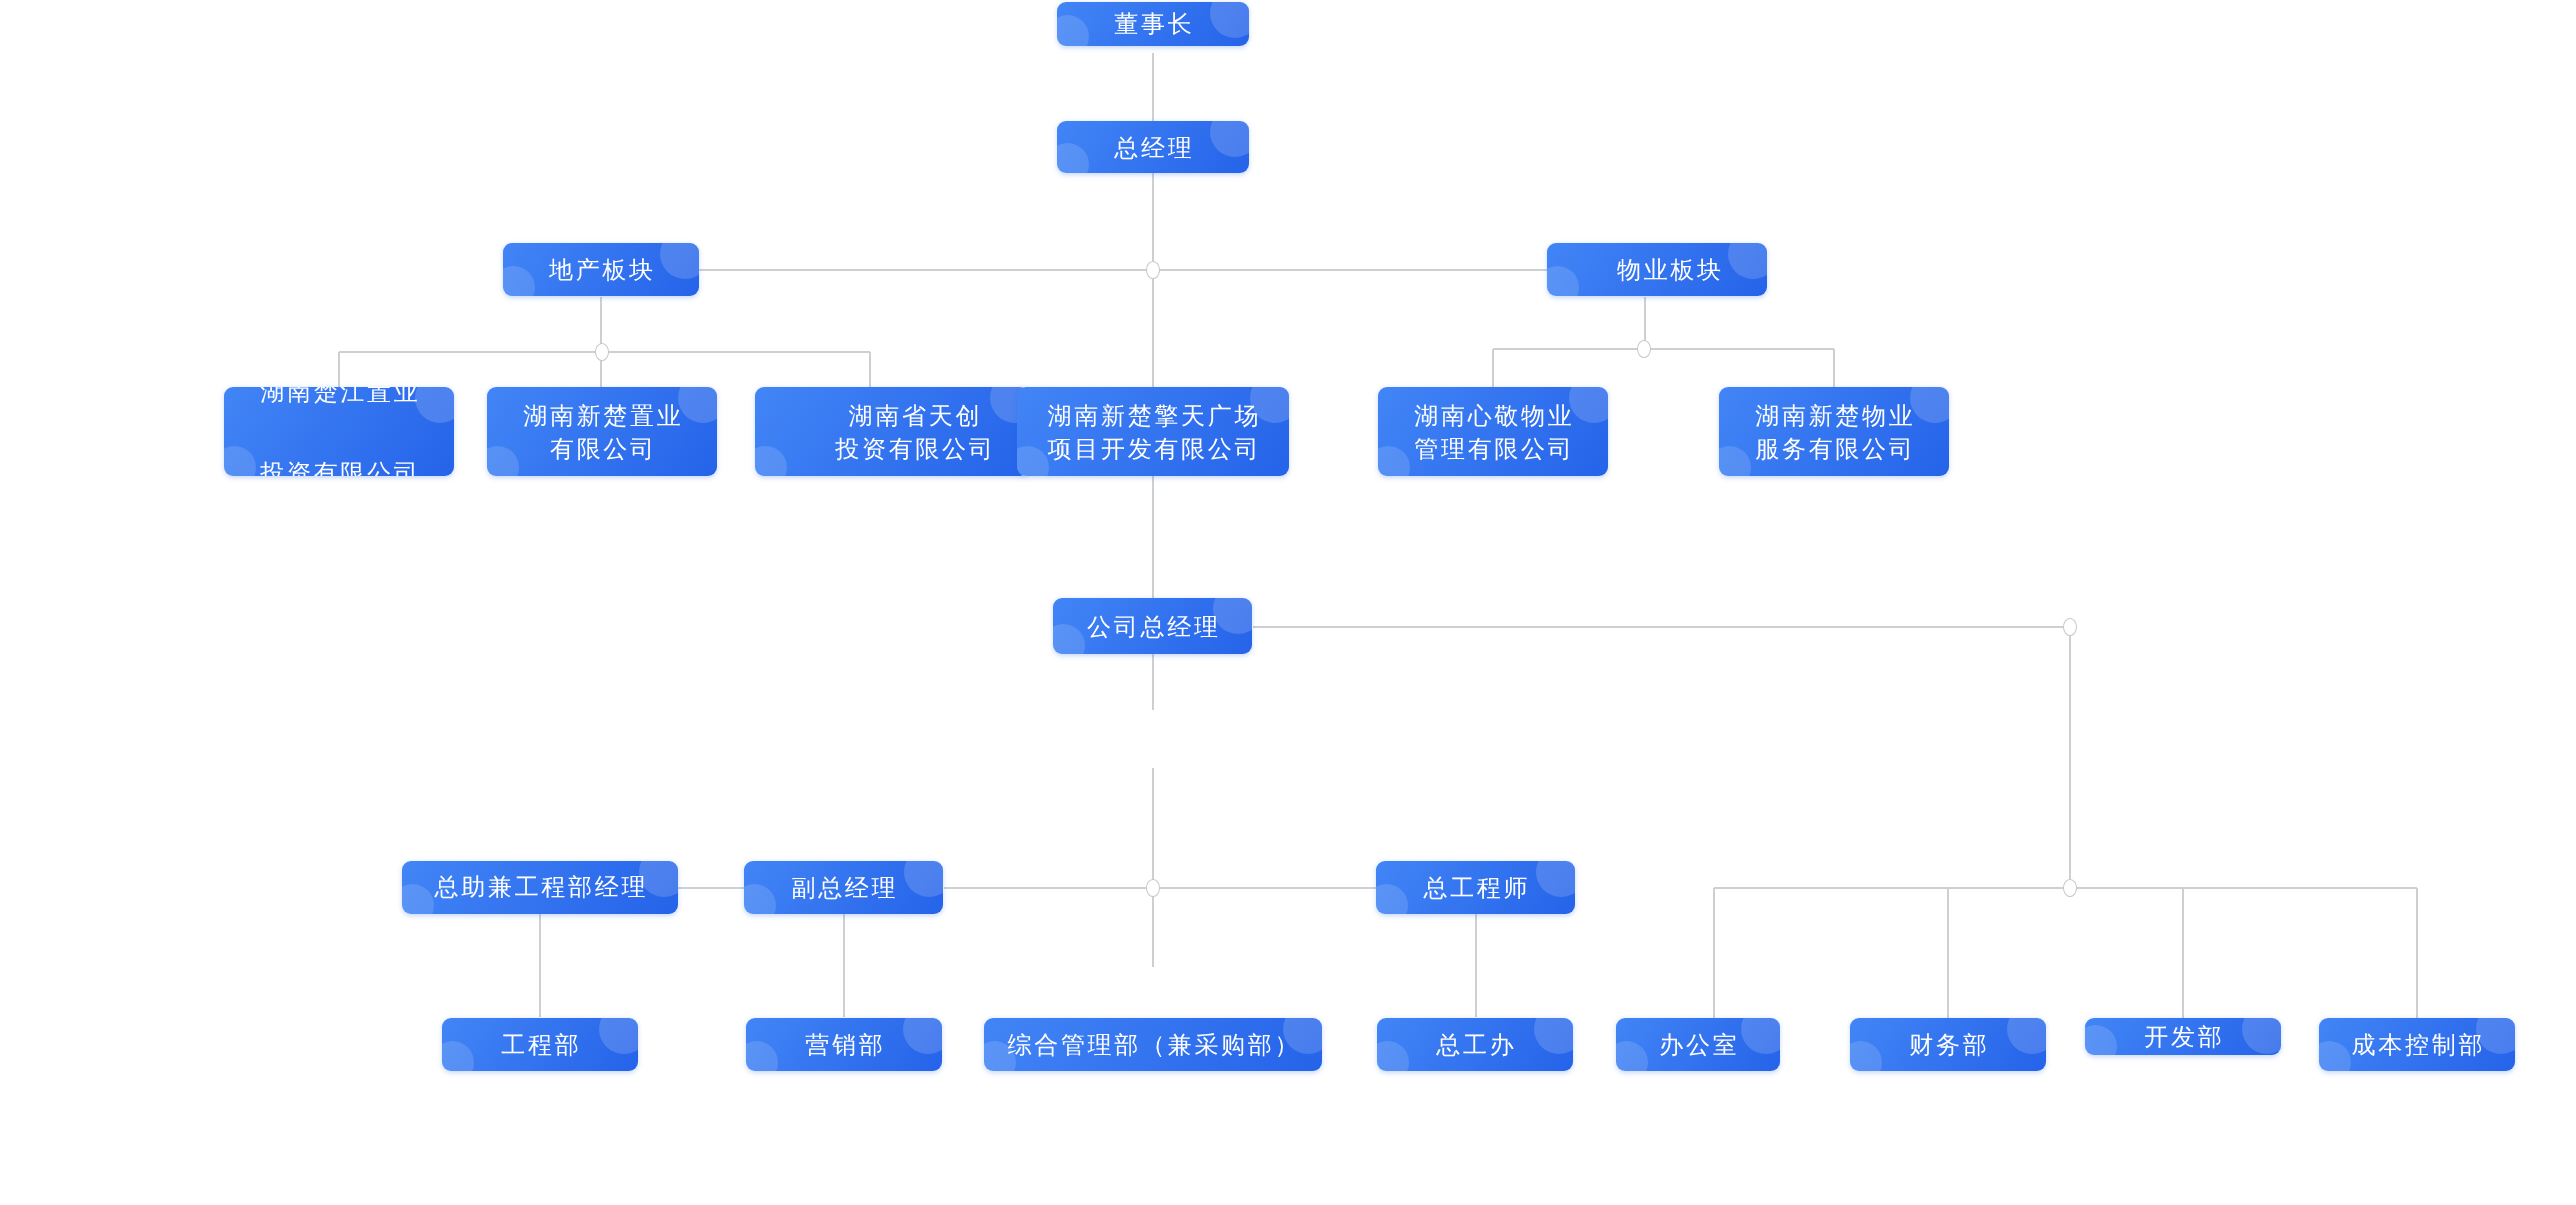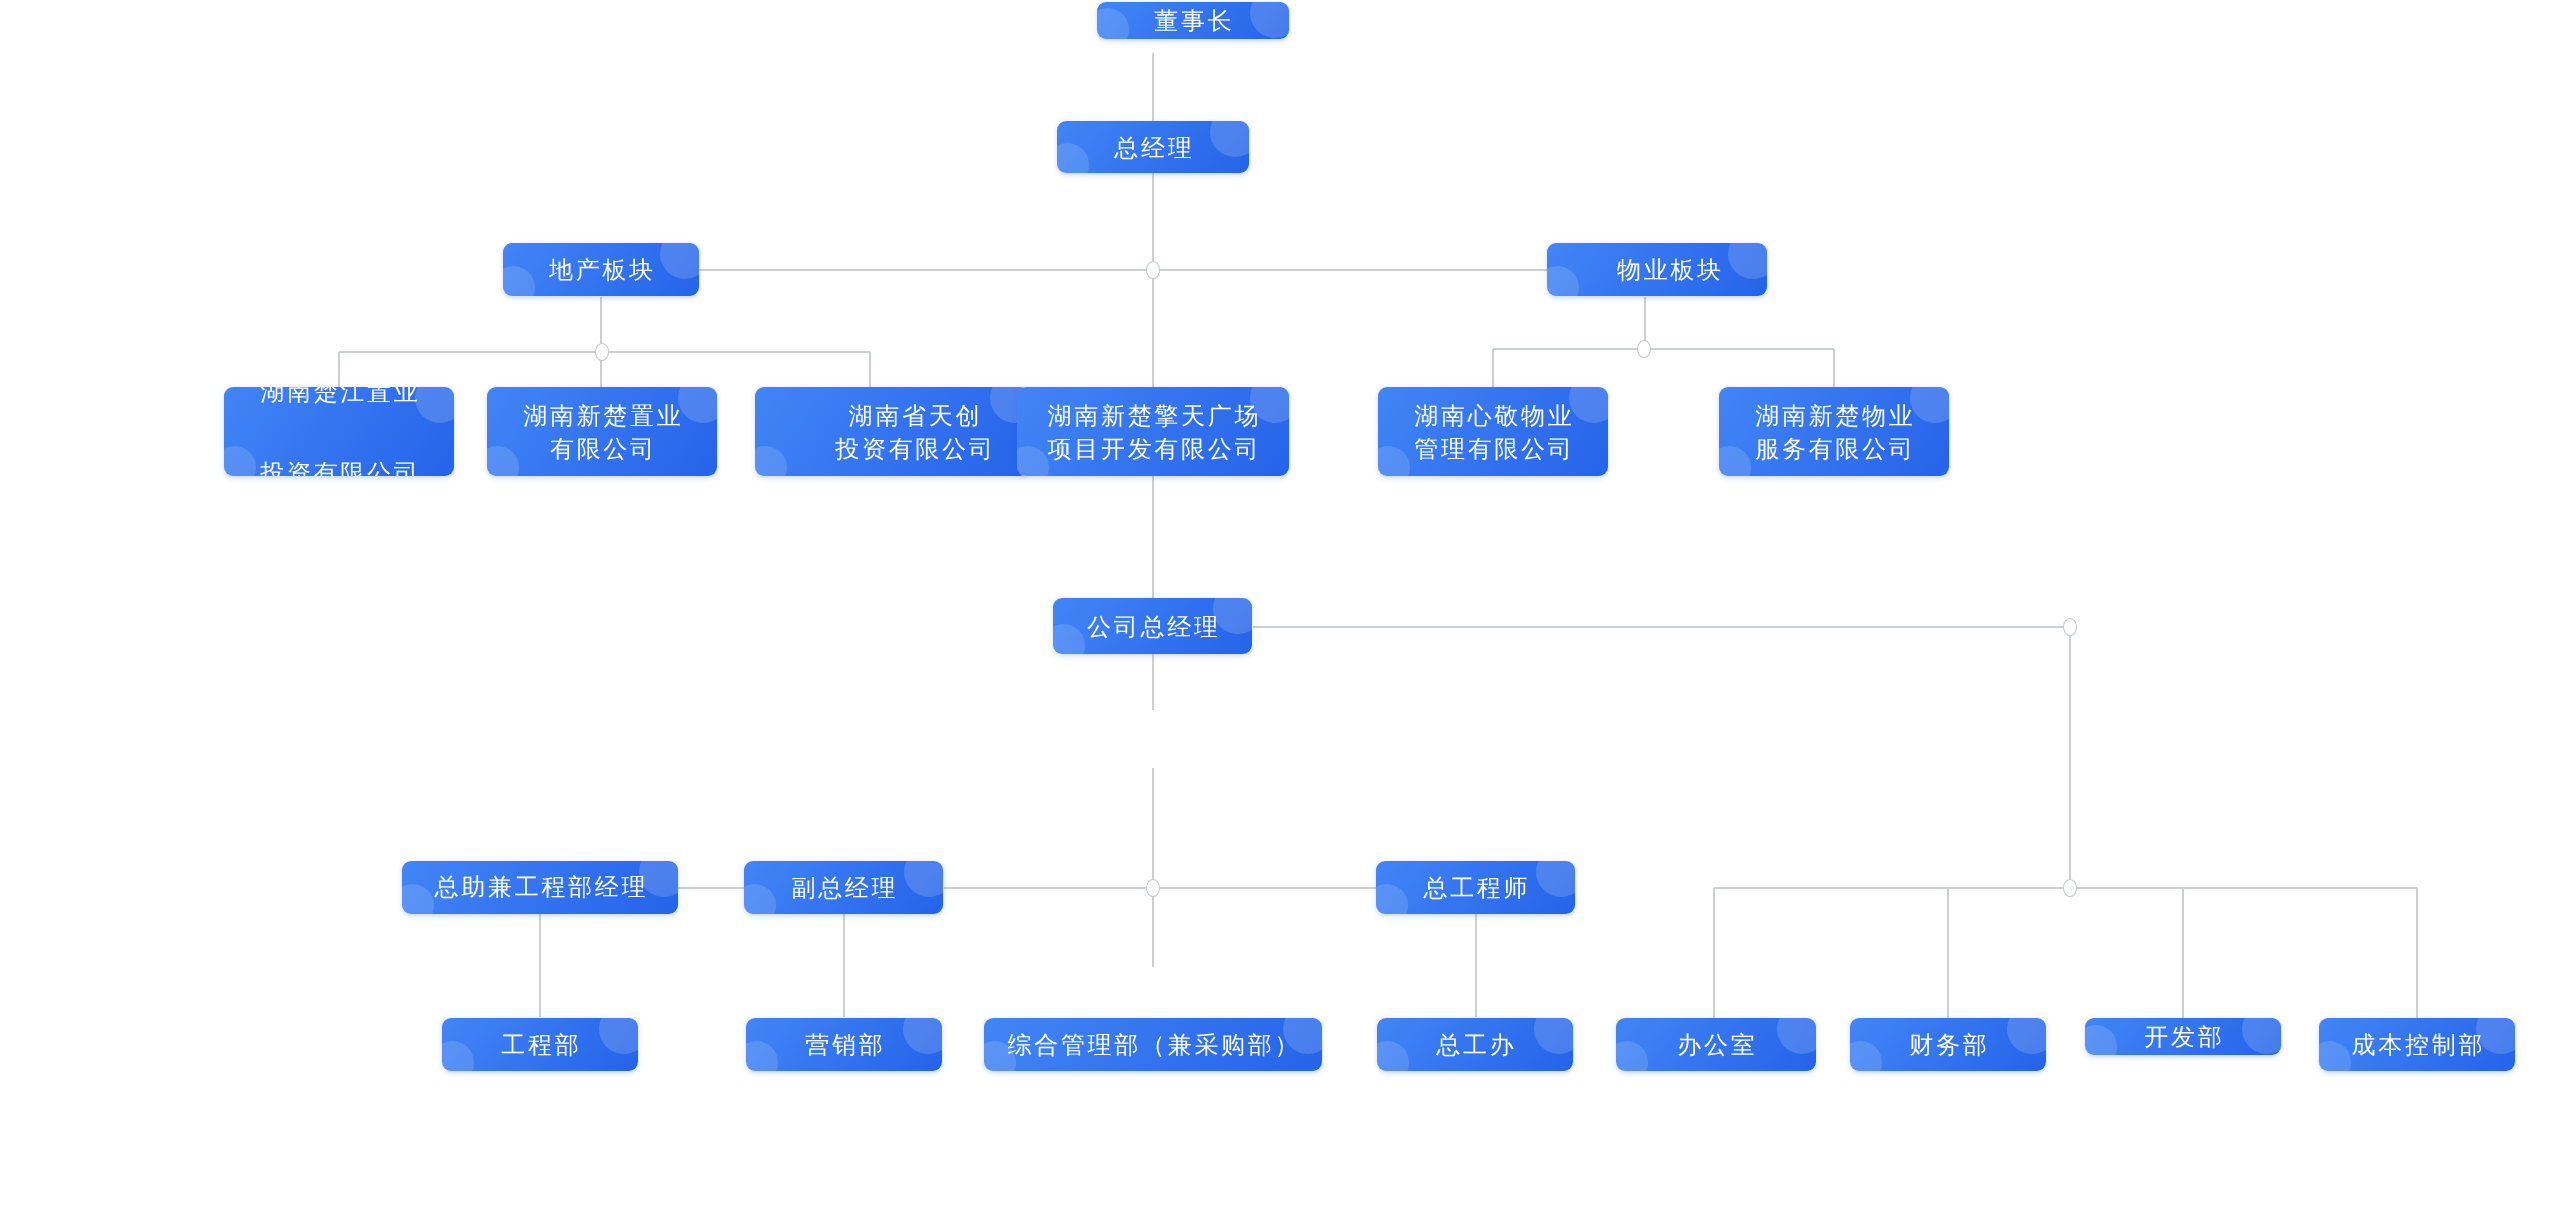--- a/index.html
+++ b/index.html
@@ -108,21 +108,21 @@
   <div class="hline" style="left:944px;top:887px;width:432px;"></div>
   <div class="hline" style="left:1714px;top:887px;width:703px;"></div>
 
   <div class="dot" style="left:1146px;top:261px;"></div>
   <div class="dot" style="left:595px;top:343px;"></div>
   <div class="dot" style="left:1637px;top:340px;"></div>
   <div class="dot" style="left:1146px;top:879px;"></div>
   <div class="dot" style="left:2063px;top:618px;"></div>
   <div class="dot" style="left:2063px;top:879px;"></div>
 
-  <div class="node" style="left:1057px;top:1.8px;width:192px;height:37px;margin-left:40px;">
+  <div class="node" style="left:1057px;top:1.8px;width:192px;height:44px;">
     <span>董事长</span>
   </div>
 
   <div class="node" style="left:1057px;top:121px;width:192px;height:52px;">
     <span>总经理</span>
   </div>
 
   <div class="node" style="left:503px;top:243px;width:196px;height:53px;">
     <span>地产板块</span>
   </div>
@@ -187,21 +187,21 @@
   </div>
 
   <div class="node" style="left:984px;top:1018px;width:338px;height:53px;">
     <span>综合管理部（兼采购部）</span>
   </div>
 
   <div class="node" style="left:1377px;top:1018px;width:196px;height:53px;">
     <span>总工办</span>
   </div>
 
-  <div class="node" style="left:1616px;top:1018px;width:200px;height:53px;">
+  <div class="node" style="left:1616px;top:1018px;width:164px;height:53px;">
     <span>办公室</span>
   </div>
 
   <div class="node" style="left:1850px;top:1018px;width:196px;height:53px;">
     <span>财务部</span>
   </div>
 
   <div class="node" style="left:2085px;top:1018px;width:196px;height:37px;">
     <span>开发部</span>
   </div>

